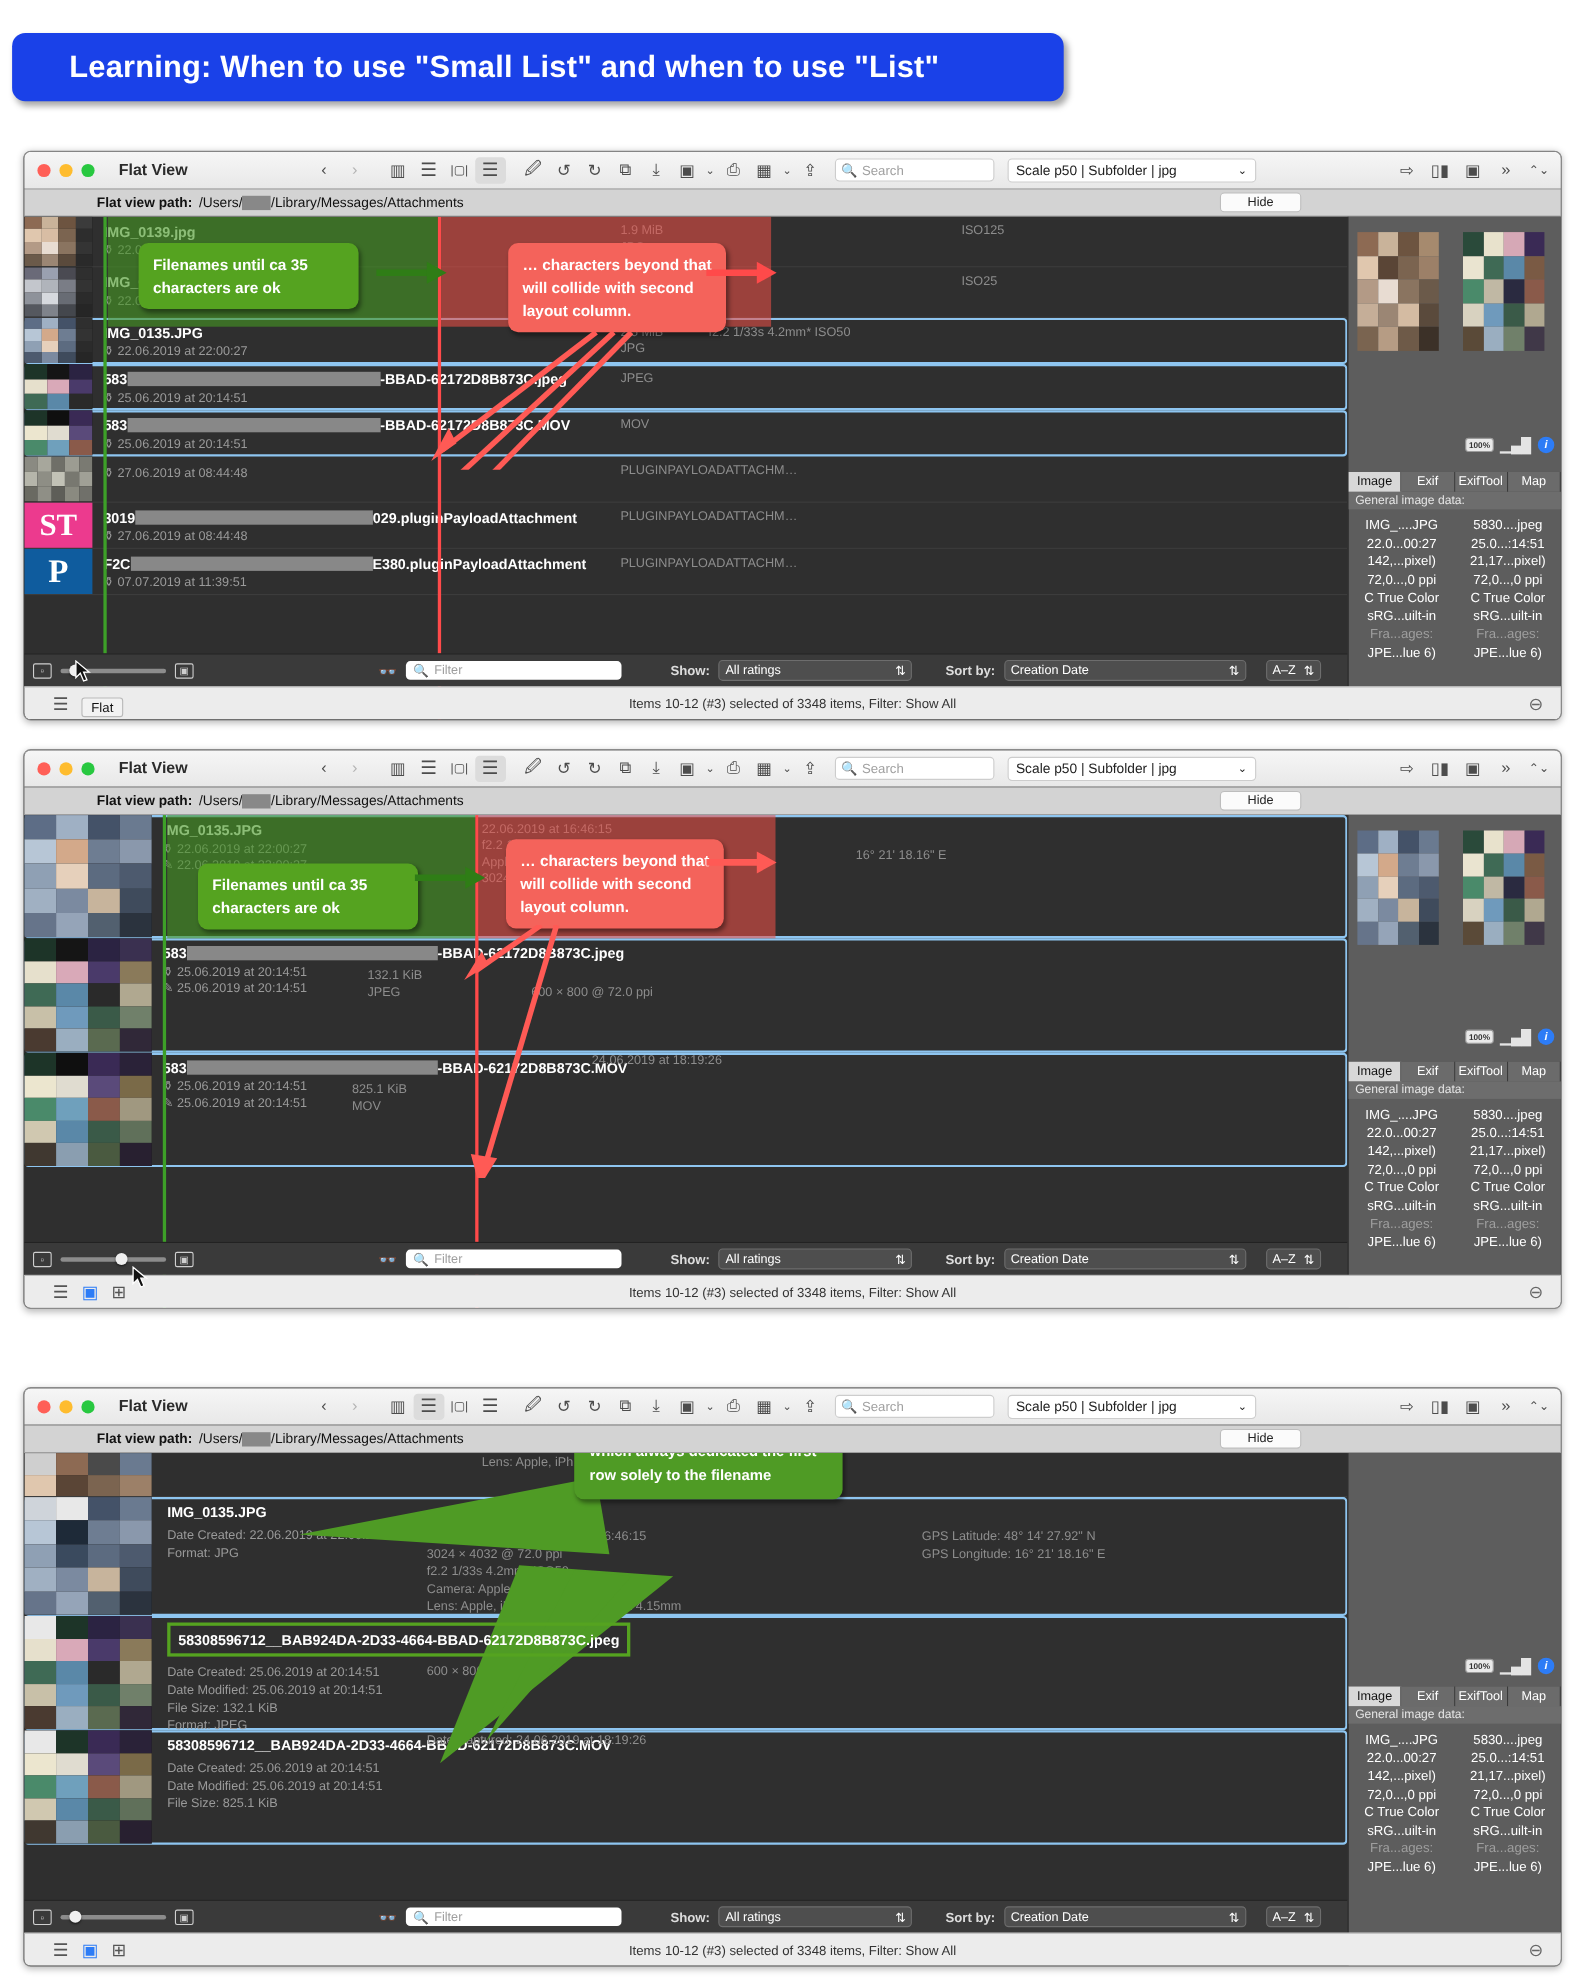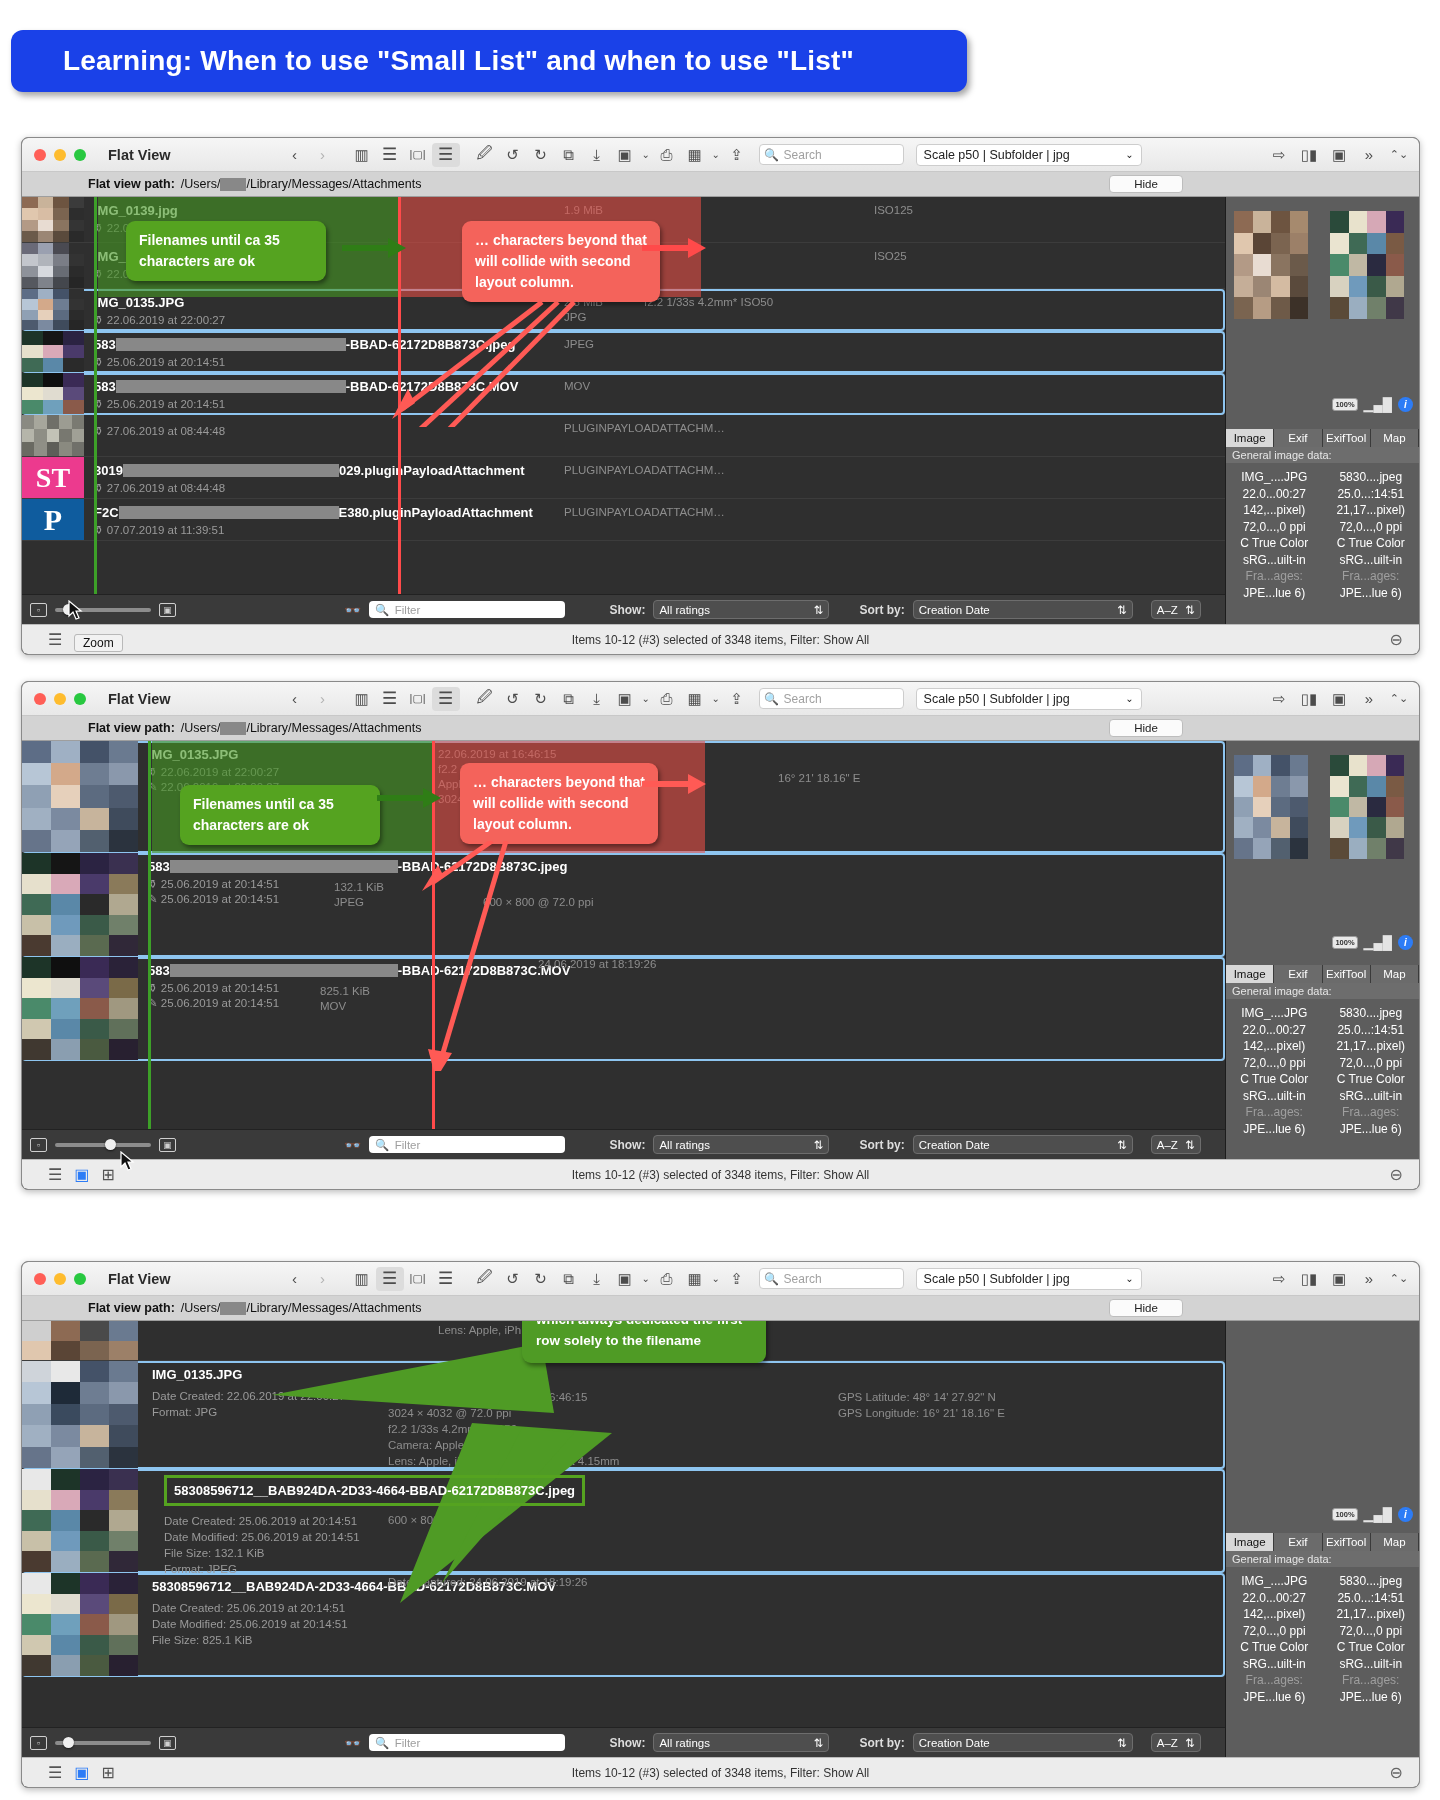--- a/index.html
+++ b/index.html
@@ -453,21 +453,21 @@
         <div class="dsel" style="width:50px;margin-left:10px;">
           <span>A–Z</span>
             <span>⇅</span>
         </div>
       </div>
 
       <svg style="position:absolute;left:46px;bottom:34px;z-index:9;" width="16" height="20">
         <path d="M1,1 L1,16 L5,12 L8,19 L11,18 L8,11 L13,11 Z" fill="#111" stroke="#fff" stroke-width="1.2"></path>
       </svg>
       <div style="position:absolute;left:52px;bottom:2px;background:#f2f2f2;border:1px solid #b9b9b9;border-radius:3px;padding:1px 8px;font-size:12px;color:#111;z-index:10;">
-        <span>Zoom</span>
+        <span>Flat</span>
       </div>
     </div>
 
     <div class="sidecol">
       <div class="sidetop" style="height:232px;">
         <div class="prevthumb" style="left:8px;">
             <div class="pixgrid" style="grid-template-columns:repeat(4,1fr);grid-template-rows:repeat(5,1fr);height:108px;">
           <i style="background:#8d6a53"></i>
               <i style="background:#c9b39a"></i>
               <i style="background:#6d5440"></i>
@@ -1020,21 +1020,21 @@
           <i style="background:#c8c0a8"></i>
               <i style="background:#6f9abc"></i>
               <i style="background:#3a5a48"></i>
               <i style="background:#70806a"></i>
           <i style="background:#4a3a30"></i>
               <i style="background:#9aaec0"></i>
               <i style="background:#5a6a50"></i>
               <i style="background:#302838"></i>
         </div>
           </div>
-        <div class="rowmain" style="padding-left:26px;">
+        <div class="rowmain" style="padding-left:14px;">
           <div class="fname" style="border:3px solid #55a320;display:inline-block;padding:5px 7px;margin-bottom:4px;position:relative;z-index:11;">58308596712__BAB924DA-2D33-4664-BBAD-62172D8B873C.jpeg</div>
           <div class="fmeta" style="line-height:16px;">
             <div>Date Created: 25.06.2019 at 20:14:51</div>
               <div>Date Modified: 25.06.2019 at 20:14:51</div>
             <div>File Size: 132.1 KiB</div>
               <div>Format: JPEG</div>
           </div>
           <div class="col3" style="left:250px;top:44px;">
             <div>600 × 800 @ 72.0 ppi</div>
           </div>

